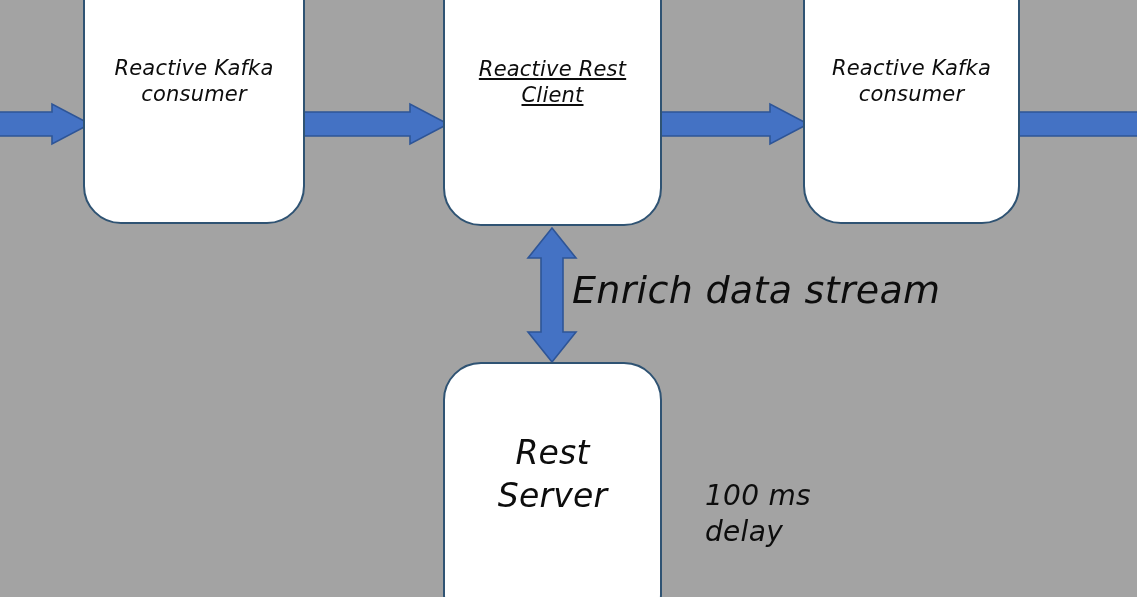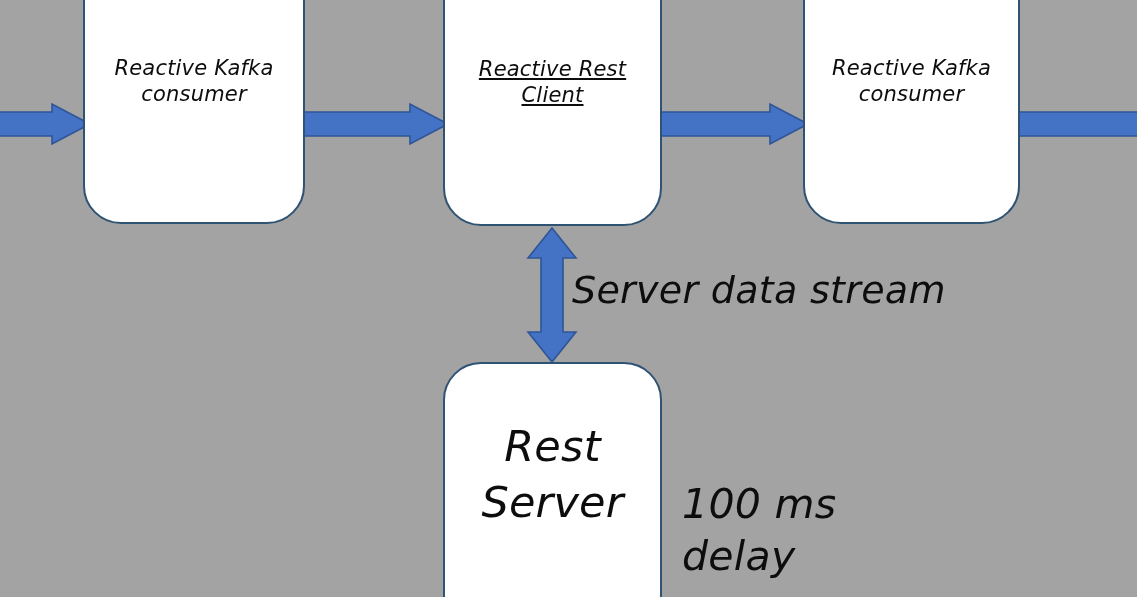--- a/index.html
+++ b/index.html
@@ -39,21 +39,21 @@
     white-space: pre-line;
   }
   #node-kafka-consumer-1 { left: 83px;  top: -40px; width: 222px; height: 264px; }
   #node-rest-client      { left: 443px; top: -40px; width: 219px; height: 266px; }
   #node-kafka-consumer-2 { left: 803px; top: -40px; width: 217px; height: 264px; }
   #node-rest-server      { left: 443px; top: 362px; width: 219px; height: 270px; }
 
   #node-kafka-consumer-1 .node-label,
   #node-kafka-consumer-2 .node-label { font-size: 21px; }
   #node-rest-client .node-label { font-size: 21px; text-decoration: underline; }
-  #node-rest-server .node-label { font-size: 43px; line-height: 1.3; }
+  #node-rest-server .node-label { font-size: 33px; line-height: 1.3; }
 
   
   #node-kafka-consumer-1 .node-label,
   #node-kafka-consumer-2 .node-label,
   #node-rest-client .node-label { transform: translateY(-10px); }
   #node-rest-server .node-label { transform: translateY(-22px); }
 
   .arrow-svg {
     position: absolute;
     z-index: 1;
@@ -82,23 +82,23 @@
     white-space: pre-line;
   }
   #label-enrich {
     left: 572px;
     top: 270px;
     font-size: 38px;
     line-height: 1.1;
     letter-spacing: 0.3px;
   }
   #label-delay {
-    left: 682px;
+    left: 705px;
     top: 478px;
-    font-size: 41px;
+    font-size: 28px;
     line-height: 1.28;
     letter-spacing: 0.3px;
   }
 </style>
 </head>
 <body>
 
 <div id="canvas">
 
   <svg id="arrow-in" class="arrow-svg" viewBox="0 0 96 40" preserveAspectRatio="none">
@@ -134,18 +134,18 @@
   <div id="node-kafka-consumer-2" class="node">
     <span class="node-label">Reactive Kafka
 consumer</span>
   </div>
 
   <div id="node-rest-server" class="node">
     <span class="node-label">Rest
 Server</span>
   </div>
 
-  <div id="label-enrich" class="free-label">Server data stream</div>
+  <div id="label-enrich" class="free-label">Enrich data stream</div>
 
   <div id="label-delay" class="free-label">100 ms
 delay</div>
 
 </div>
 
 </body></html>

